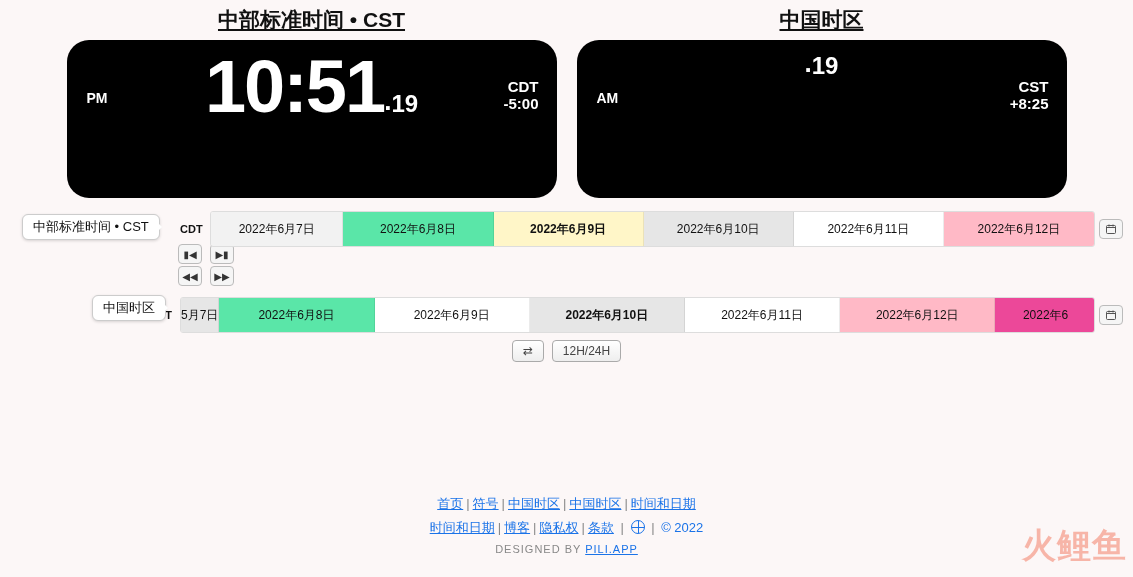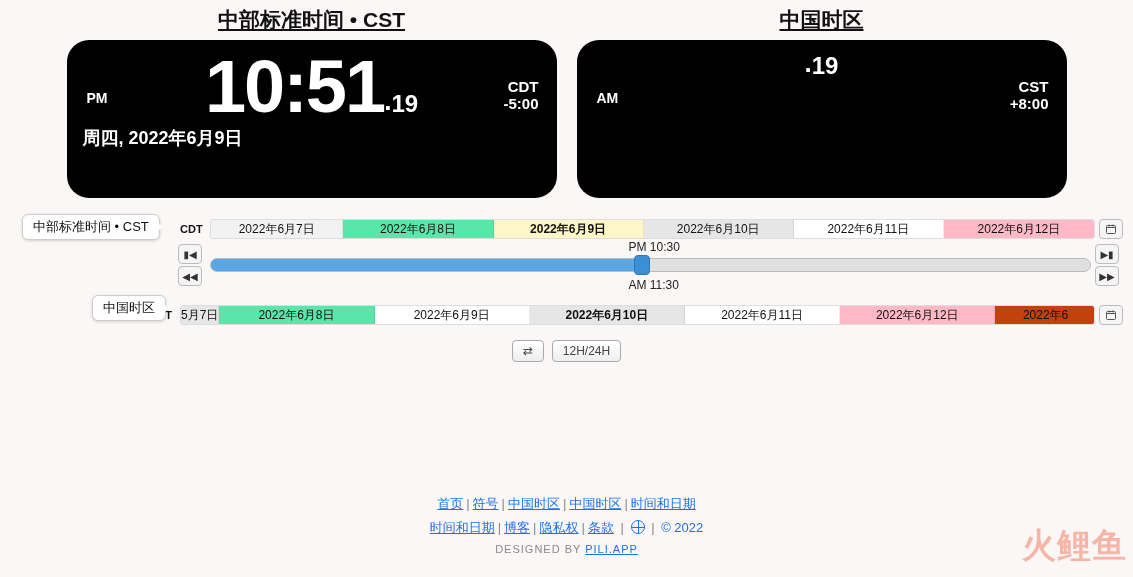--- a/index.html
+++ b/index.html
@@ -19,21 +19,21 @@
 .dot{font-size:26px;font-weight:700;position:relative;top:-2px}
 .date-line{font-size:18px;font-weight:600;margin-top:2px}
 .tracks{margin-top:20px;position:relative}
 .track-row{display:flex;align-items:center;height:22px;margin-bottom:4px;position:relative}
 .label-bubble{position:absolute;left:12px;background:#fff;border:1px solid #ccc;border-radius:6px;font-size:13px;padding:3px 10px;box-shadow:0 1px 3px rgba(0,0,0,.15);z-index:3}
 .label-bubble::after{content:"";position:absolute;right:-8px;top:50%;transform:translateY(-50%);border:5px solid transparent;border-left-color:#fff}
 .label-bubble.b1{top:-4px}
 .label-bubble.b2{top:77px;left:82px}
 .abbr{font-size:11px;font-weight:700;width:30px;margin-left:170px;text-align:left}
 .abbr2{margin-left:140px}
-.day-strip{display:flex;height:20px;flex:1;border:1px solid #ddd;border-radius:3px;overflow:hidden;margin-right:4px}
+.day-strip{display:flex;height:36px;flex:1;border:1px solid #ddd;border-radius:3px;overflow:hidden;margin-right:4px}
 .seg{font-size:12px;display:flex;align-items:center;justify-content:center;white-space:nowrap;border-right:1px solid rgba(0,0,0,.08)}
 .seg:last-child{border-right:none}
 .icon-btn{width:24px;height:20px;border:1px solid #bbb;background:#f5f5f5;border-radius:4px;display:flex;align-items:center;justify-content:center;font-size:10px;cursor:pointer;color:#333}
 .slider-block{margin:4px 0 4px 168px;display:flex;align-items:center;gap:4px}
 .slider-col{display:flex;flex-direction:column;align-items:center;gap:2px;margin-right:4px}
 .slider-wrap{flex:1;display:flex;flex-direction:column;align-items:center;position:relative}
 .slider-label{font-size:12px;color:#222;position:absolute}
 .sl-top{top:-16px;left:47.5%}
 .sl-bot{top:22px;left:47.5%}
 .range{-webkit-appearance:none;appearance:none;width:100%;height:14px;border-radius:7px;background:linear-gradient(to right,#59a8e6 0%,#59a8e6 48.5%,#e0e0e0 48.5%,#e0e0e0 100%);outline:none;border:1px solid #bcbcbc}
@@ -57,28 +57,27 @@
       <div class="clock-col">
     <div class="clock-title">中部标准时间 • CST</div>
     <div class="clock-card">
       <div class="ampm">PM</div>
       <div class="tz-side">CDT<br><span class="offset">-5:00</span></div>
       <div class="clock-row">
         <span class="big-time">10:51</span>
         <span class="dot">.</span>
         <span class="sec">19</span>
       </div>
-      <div class="date-line">周四, 2022年6月9日</div>
     </div>
       </div>
       <div class="clock-col">
     <div class="clock-title">中国时区</div>
     <div class="clock-card">
       <div class="ampm">AM</div>
-      <div class="tz-side">CST<br><span class="offset">+8:00</span></div>
+      <div class="tz-side">CST<br><span class="offset">+8:25</span></div>
       <div class="clock-row">
         <span class="dot">.</span>
         <span class="sec">19</span>
       </div>
     </div>
       </div>
     </div>
 
   <div class="tracks">
     <div class="label-bubble b1">中部标准时间 • CST</div>
@@ -100,41 +99,36 @@
             <path d="M3 9h18M8 3v4M16 3v4"></path>
           </svg>
       </div>
     </div>
 
     <div class="slider-block">
       <div class="slider-col">
         <div class="icon-btn">▮◀</div>
         <div class="icon-btn">◀◀</div>
       </div>
-      <div class="slider-wrap">
-        <div class="slider-label sl-top">PM 10:30</div>
-        <input type="range" class="range" min="0" max="100" value="49" style="">
-        <div class="slider-label sl-bot">AM 11:30</div>
-      </div>
       <div class="slider-col">
         <div class="icon-btn">▶▮</div>
         <div class="icon-btn">▶▶</div>
       </div>
     </div>
 
     <div class="track-row" style="margin-top:18px">
       <div class="abbr abbr2">CST</div>
       <div class="day-strip" id="strip2">
           <div class="seg" style="background: rgb(230, 230, 230); flex: 0 0 4%;">5月7日</div>
           <div class="seg" style="background: rgb(90, 230, 168); flex: 0 0 17%;">2022年6月8日</div>
           <div class="seg" style="background: rgb(255, 255, 255); flex: 0 0 17%;">2022年6月9日</div>
           <div class="seg" style="background: rgb(230, 230, 230); flex: 0 0 17%; font-weight: 700;">2022年6月10日</div>
           <div class="seg" style="background: rgb(255, 255, 255); flex: 0 0 17%;">2022年6月11日</div>
           <div class="seg" style="background: rgb(255, 185, 198); flex: 0 0 17%;">2022年6月12日</div>
-          <div class="seg" style="background: #c2410c; flex: 0 0 11%;">2022年6</div>
+          <div class="seg" style="background: #ec4899; flex: 0 0 11%;">2022年6</div>
         </div>
       <div class="icon-btn">
         <svg width="12" height="12" viewBox="0 0 24 24" fill="none" stroke="#555" stroke-width="2">
             <rect x="3" y="5" width="18" height="16" rx="2"></rect>
             <path d="M3 9h18M8 3v4M16 3v4"></path>
           </svg>
       </div>
     </div>
   </div>
 

